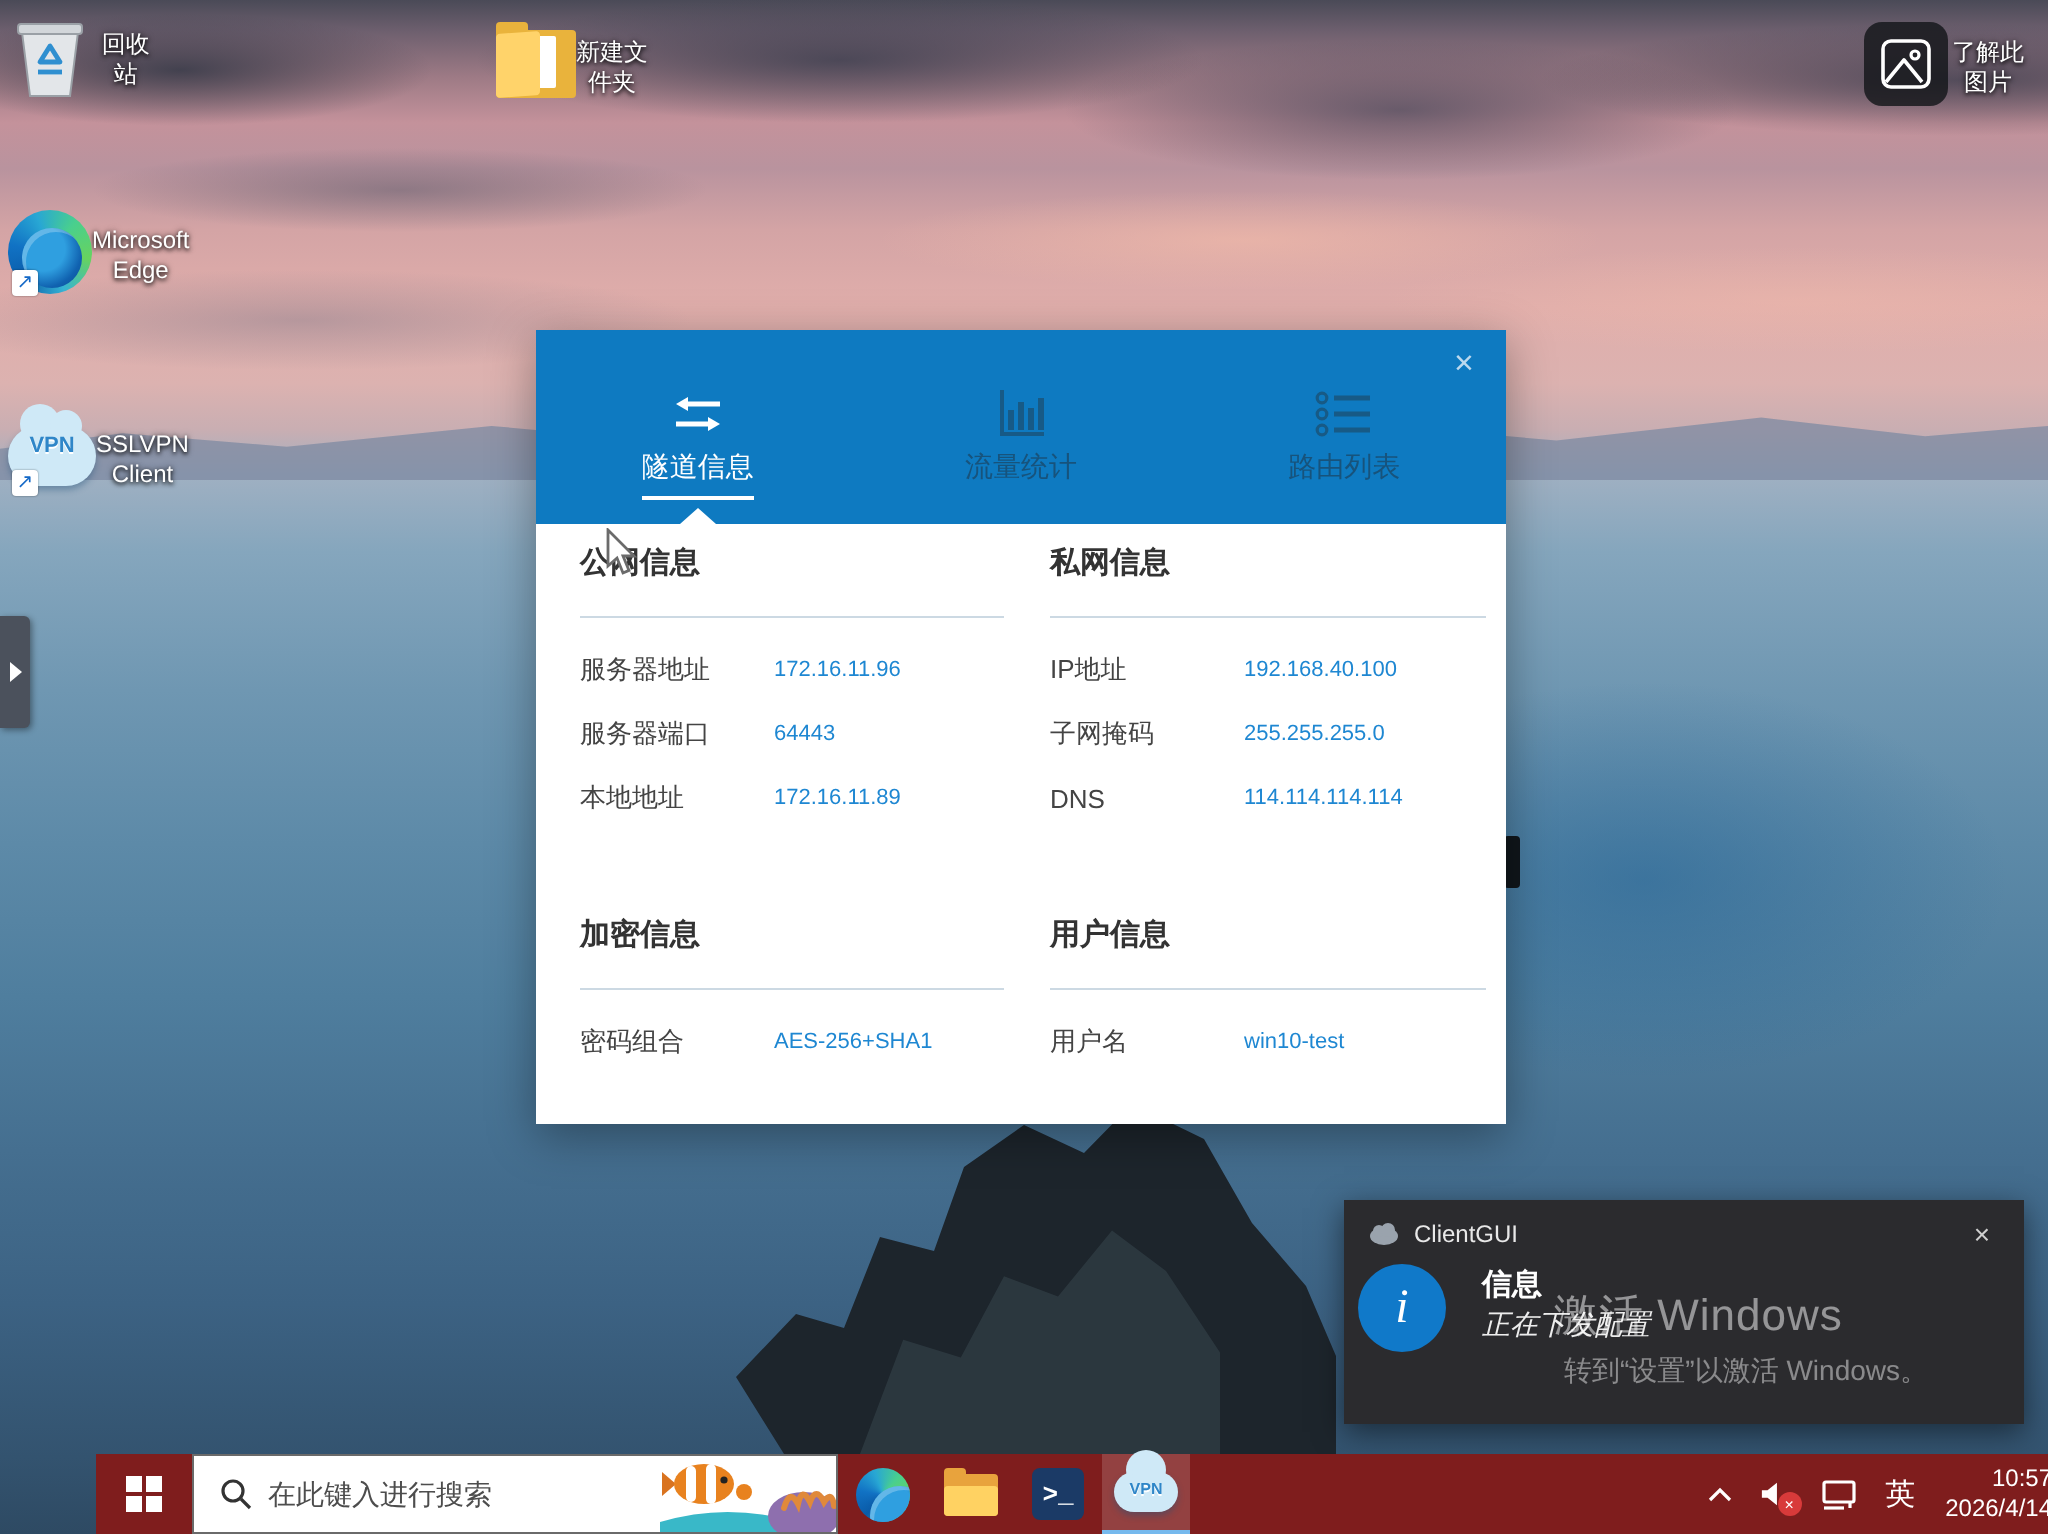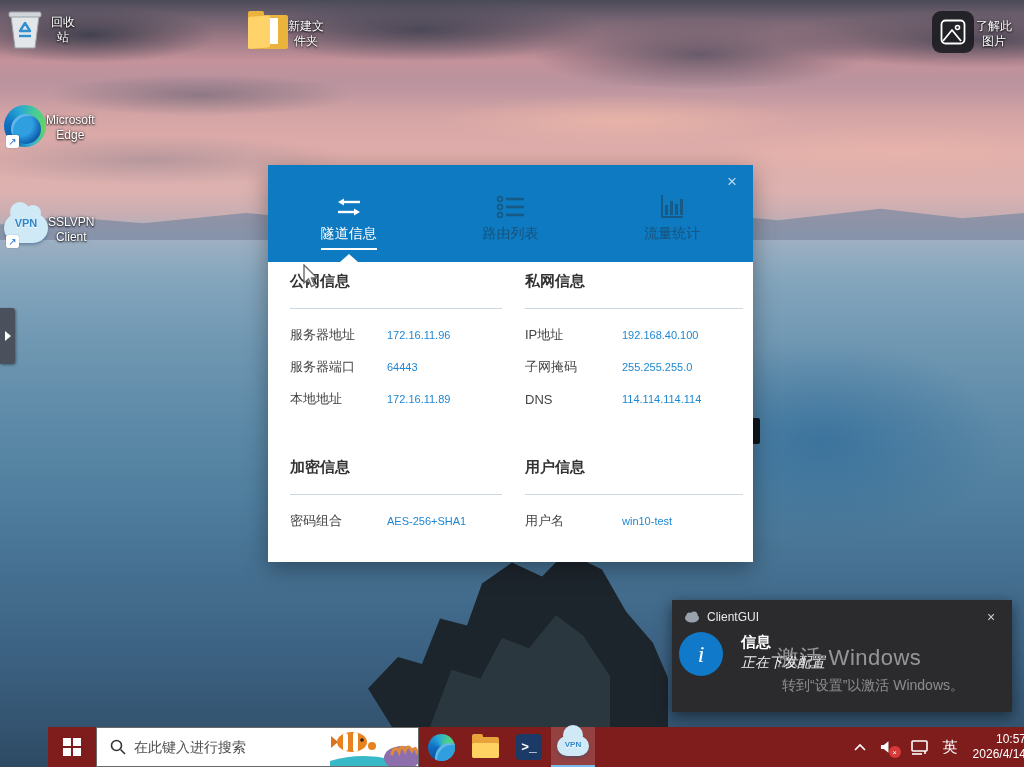--- a/index.html
+++ b/index.html
@@ -234,40 +234,40 @@
             <path d="M9 5 L26 5" stroke="#fff" stroke-width="2.4" fill="none"></path>
             <path d="M10 1.5 L4 5 L10 8.5" fill="#fff" stroke="none"></path>
             <path d="M4 15 L21 15" stroke="#fff" stroke-width="2.4" fill="none"></path>
             <path d="M20 11.5 L26 15 L20 18.5" fill="#fff" stroke="none"></path>
           </svg>
         </div>
         <div class="tlabel">隧道信息</div>
       </div>
       <div class="tab inactive">
         <div class="ticon">
-          <svg width="30" height="24" viewBox="0 0 30 24">
-            <circle cx="4" cy="4" r="2.4" fill="none" stroke="#175a86" stroke-width="1.6"></circle>
-            <circle cx="4" cy="12" r="2.4" fill="none" stroke="#175a86" stroke-width="1.6"></circle>
-            <circle cx="4" cy="20" r="2.4" fill="none" stroke="#175a86" stroke-width="1.6"></circle>
-            <path d="M10 4 H28 M10 12 H28 M10 20 H28" stroke="#175a86" stroke-width="2.4"></path>
-          </svg>
-        </div>
-        <div class="tlabel">路由列表</div>
-      </div>
-      <div class="tab inactive">
-        <div class="ticon">
           <svg width="26" height="26" viewBox="0 0 26 26">
             <path d="M3 2 L3 24 L24 24" stroke="#175a86" stroke-width="2" fill="none"></path>
             <rect x="6" y="12" width="3" height="10" fill="#175a86"></rect>
             <rect x="11" y="8" width="3" height="14" fill="#175a86"></rect>
             <rect x="16" y="11" width="3" height="11" fill="#175a86"></rect>
             <rect x="21" y="6" width="3" height="16" fill="#175a86"></rect>
           </svg>
         </div>
         <div class="tlabel">流量统计</div>
+      </div>
+      <div class="tab inactive">
+        <div class="ticon">
+          <svg width="30" height="24" viewBox="0 0 30 24">
+            <circle cx="4" cy="4" r="2.4" fill="none" stroke="#175a86" stroke-width="1.6"></circle>
+            <circle cx="4" cy="12" r="2.4" fill="none" stroke="#175a86" stroke-width="1.6"></circle>
+            <circle cx="4" cy="20" r="2.4" fill="none" stroke="#175a86" stroke-width="1.6"></circle>
+            <path d="M10 4 H28 M10 12 H28 M10 20 H28" stroke="#175a86" stroke-width="2.4"></path>
+          </svg>
+        </div>
+        <div class="tlabel">路由列表</div>
       </div>
     </div>
   </div>
 
   <div class="vpn-body">
     <div class="col col-left">
       <div class="section sec-top">
         <div class="sec-title">公网信息</div>
         <div class="rows">
           <div class="irow">

